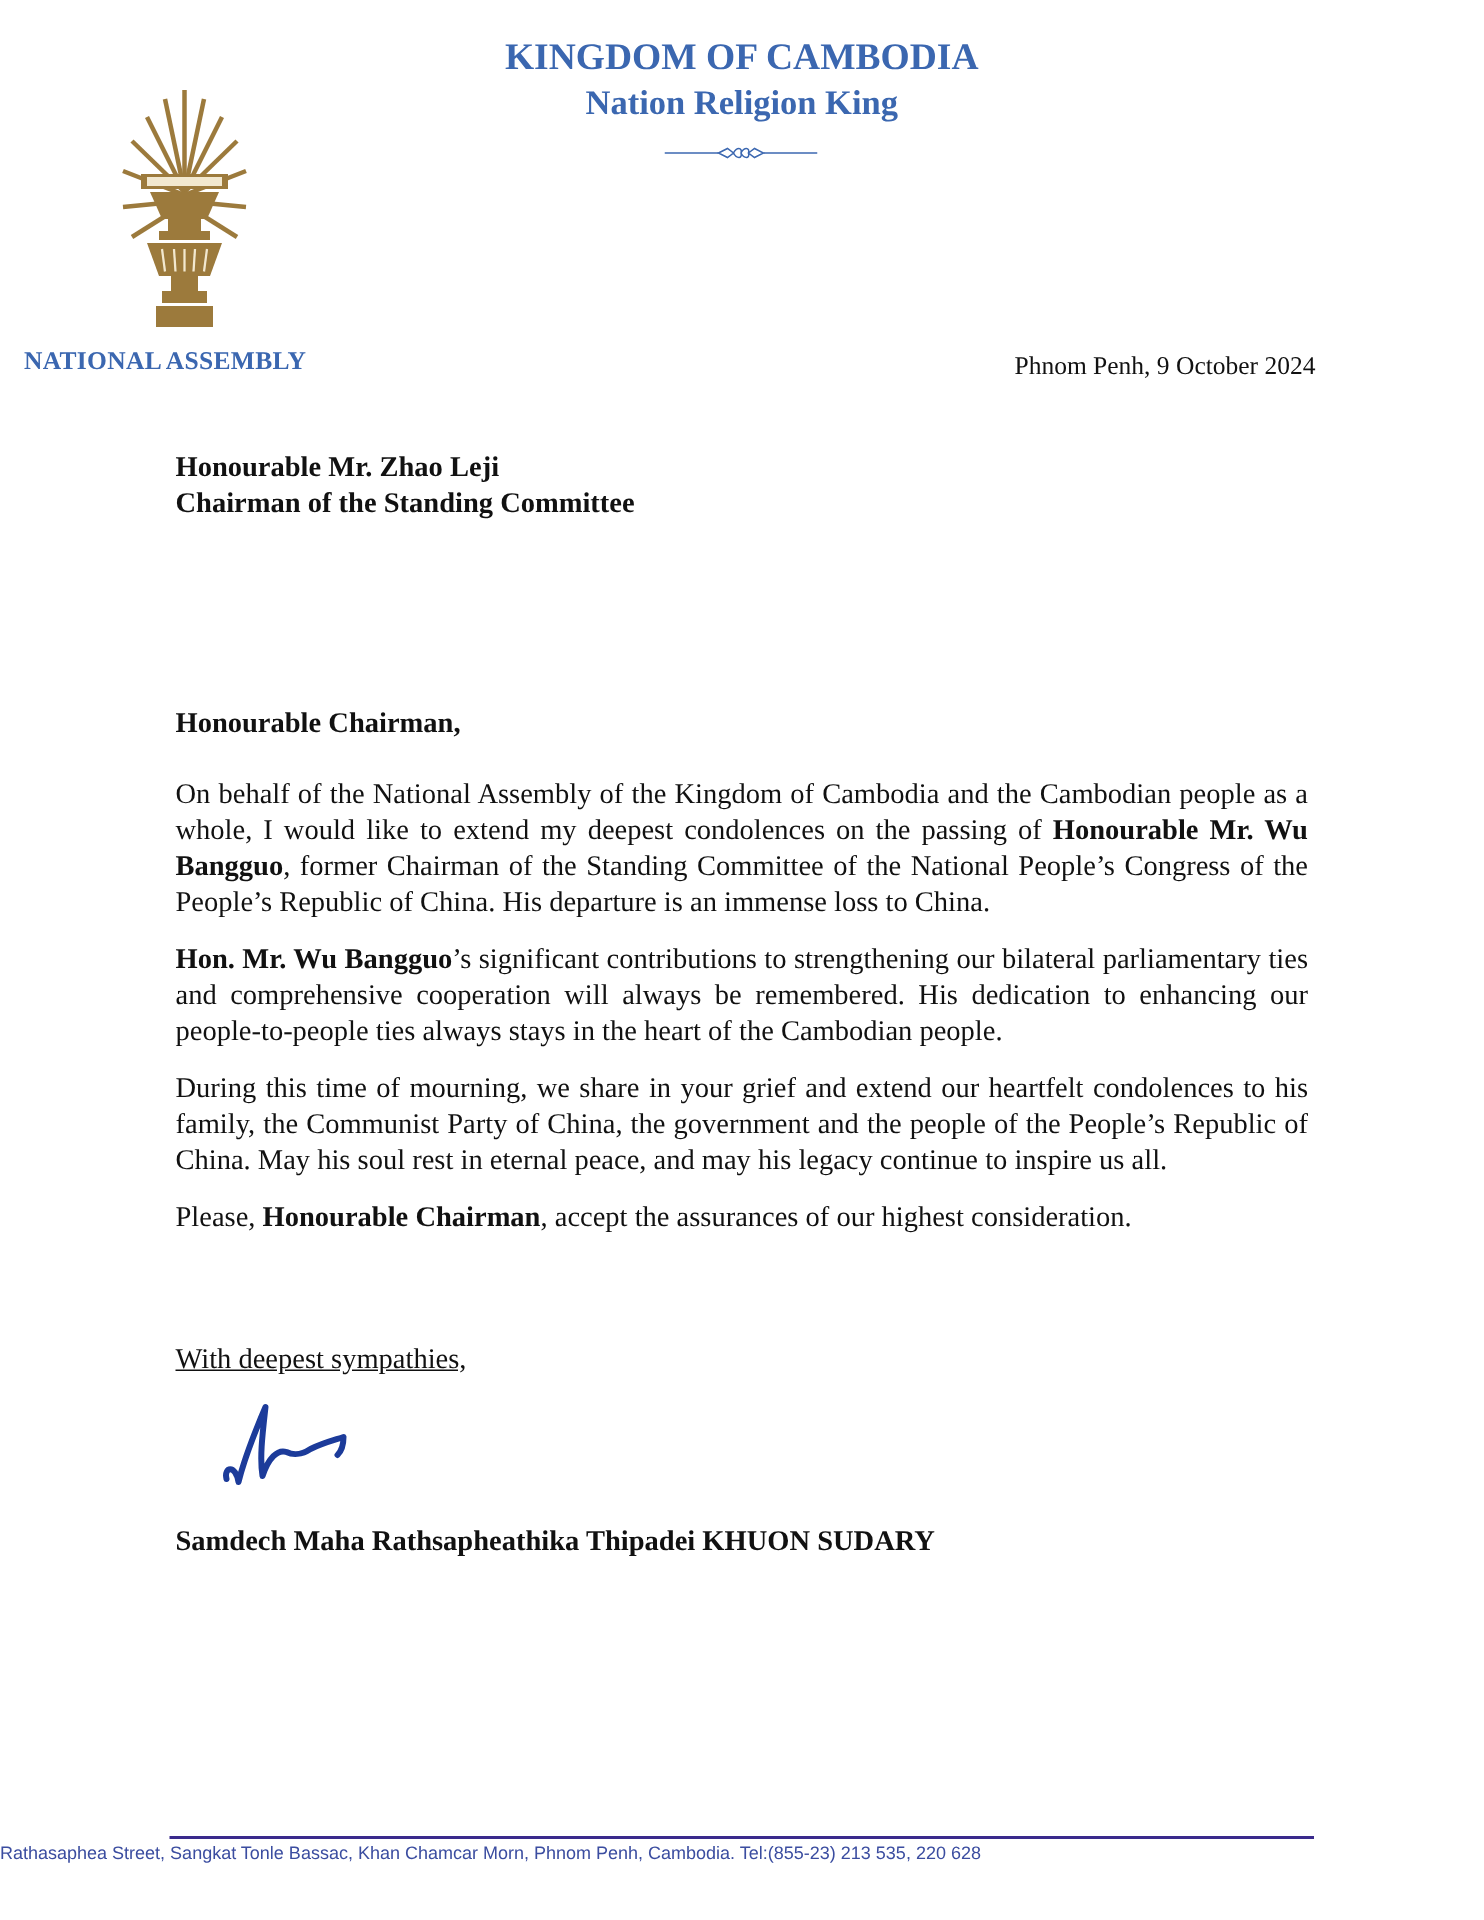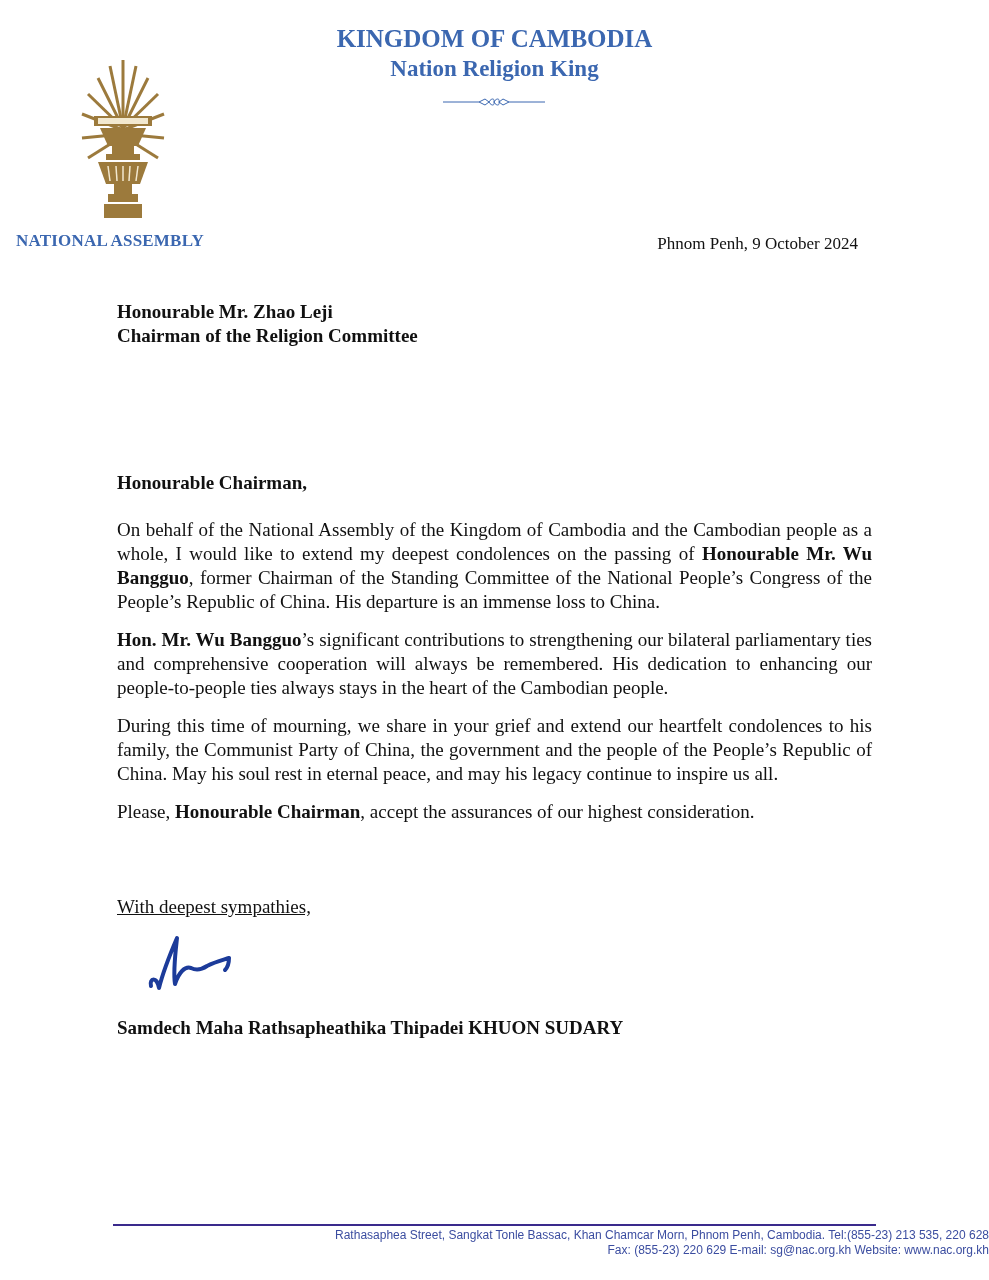--- a/index.html
+++ b/index.html
@@ -2,33 +2,33 @@
 <html><head>
 <meta charset="utf-8">
 <style>
   html, body { margin: 0; padding: 0; background: #ffffff; }
   body { width: 989px; height: 1280px; position: relative; overflow: hidden; font-family: "Liberation Serif", serif; color: #111; }
   .hdr-title { position: absolute; left: 0; width: 989px; top: 24px; text-align: center; color: #3b67b0; font-weight: bold; font-size: 25px; line-height: 30px; }
   .hdr-motto { position: absolute; left: 0; width: 989px; top: 55px; text-align: center; color: #3b67b0; font-weight: bold; font-size: 23px; line-height: 28px; }
   .ornament { position: absolute; left: 443px; top: 97px; width: 102px; height: 10px; }
   .emblem { position: absolute; left: 78px; top: 58px; width: 90px; height: 162px; }
   .org-name { position: absolute; left: 16px; top: 231px; color: #3b67b0; font-weight: bold; font-size: 17px; letter-spacing: 0.2px; }
-  .date { position: absolute; right: 131px; top: 234px; font-size: 17px; margin-left: 44px; }
+  .date { position: absolute; right: 112px; top: 234px; font-size: 17px; margin-left: 44px; }
   .addr { position: absolute; left: 117px; top: 300px; font-size: 19px; line-height: 24px; }
   .addr .b { font-weight: bold; }
   .salutation { position: absolute; left: 117px; top: 472px; font-size: 19px; font-weight: bold; }
   .body { position: absolute; left: 117px; top: 504px; width: 755px; font-size: 19px; line-height: 24px; text-align: justify; }
   .body p { margin: 14px 0 10px 0; }
   .body b { font-weight: bold; }
   .closing { position: absolute; left: 117px; top: 896px; font-size: 19px; text-decoration: underline; }
   .signature { position: absolute; left: 145px; top: 932px; width: 95px; height: 62px; }
   .signer { position: absolute; left: 117px; top: 1016px; font-size: 19px; line-height: 24px; }
   .signer .b { font-weight: bold; }
   .footer-rule { position: absolute; left: 113px; top: 1224px; width: 763px; height: 2px; background: #3a2a8c; }
-  .footer { position: absolute; left: 0; width: 989px; top: 1228px; text-align: right; color: #3b4da0; font-family: "Liberation Sans", sans-serif; font-size: 12px; line-height: 15px; }
+  .footer { position: absolute; left: 0; width: 989px; top: 1228px; text-align: left; color: #3b4da0; font-family: "Liberation Sans", sans-serif; font-size: 12px; line-height: 15px; }
 </style>
 </head>
 <body>
 
 <div class="hdr-title">KINGDOM OF CAMBODIA</div>
 <div class="hdr-motto">Nation Religion King</div>
 
 <svg class="ornament" viewBox="0 0 102 10">
   <line x1="0" y1="5" x2="36" y2="5" stroke="#3b67b0" stroke-width="1"></line>
   <line x1="66" y1="5" x2="102" y2="5" stroke="#3b67b0" stroke-width="1"></line>
@@ -68,21 +68,21 @@
   <rect x="30" y="136" width="30" height="8" fill="#9c7a3c"></rect>
   <rect x="26" y="146" width="38" height="14" fill="#9c7a3c"></rect>
 </svg>
 
 <div class="org-name">NATIONAL ASSEMBLY</div>
 
 <div class="date">Phnom Penh, 9 October 2024</div>
 
 <div class="addr">
   <div class="b">Honourable Mr. Zhao Leji</div>
-  <div class="b">Chairman of the Religion Committee</div>
+  <div class="b">Chairman of the Standing Committee</div>
 </div>
 
 <div class="salutation">Honourable Chairman,</div>
 
 <div class="body">
   <p><span>On behalf of the National Assembly of the Kingdom of Cambodia and the Cambodian people as a whole, I would like to extend my deepest condolences on the passing of </span><b>Honourable Mr. Wu Bangguo</b><span>, former Chairman of the Standing Committee of the National People’s Congress of the People’s Republic of China. His departure is an immense loss to China.</span></p>
   <p><b>Hon. Mr. Wu Bangguo</b><span>’s significant contributions to strengthening our bilateral parliamentary ties and comprehensive cooperation will always be remembered. His dedication to enhancing our people-to-people ties always stays in the heart of the Cambodian people.</span></p>
   <p>During this time of mourning, we share in your grief and extend our heartfelt condolences to his family, the Communist Party of China, the government and the people of the People’s Republic of China. May his soul rest in eternal peace, and may his legacy continue to inspire us all.</p>
   <p><span>Please, </span><b>Honourable Chairman</b><span>, accept the assurances of our highest consideration.</span></p>
 </div>
@@ -93,14 +93,13 @@
   <path d="M6 54 C4 46, 12 44, 14 56 C18 40, 26 20, 32 6 C30 24, 28 40, 30 52 C34 40, 40 34, 46 36 C50 38, 56 38, 62 34 C70 30, 78 28, 84 26 C84 32, 82 36, 80 38" fill="none" stroke="#1c3b9a" stroke-width="4" stroke-linecap="round" stroke-linejoin="round"></path>
 </svg>
 
 <div class="signer">
   <div class="b">Samdech Maha Rathsapheathika Thipadei KHUON SUDARY</div>
 </div>
 
 <div class="footer-rule"></div>
 <div class="footer">
   <div>Rathasaphea Street, Sangkat Tonle Bassac, Khan Chamcar Morn, Phnom Penh, Cambodia. Tel:(855-23) 213 535, 220 628</div>
-  <div>Fax: (855-23) 220 629 E-mail: sg@nac.org.kh Website: www.nac.org.kh</div>
 </div>
 
 </body></html>

